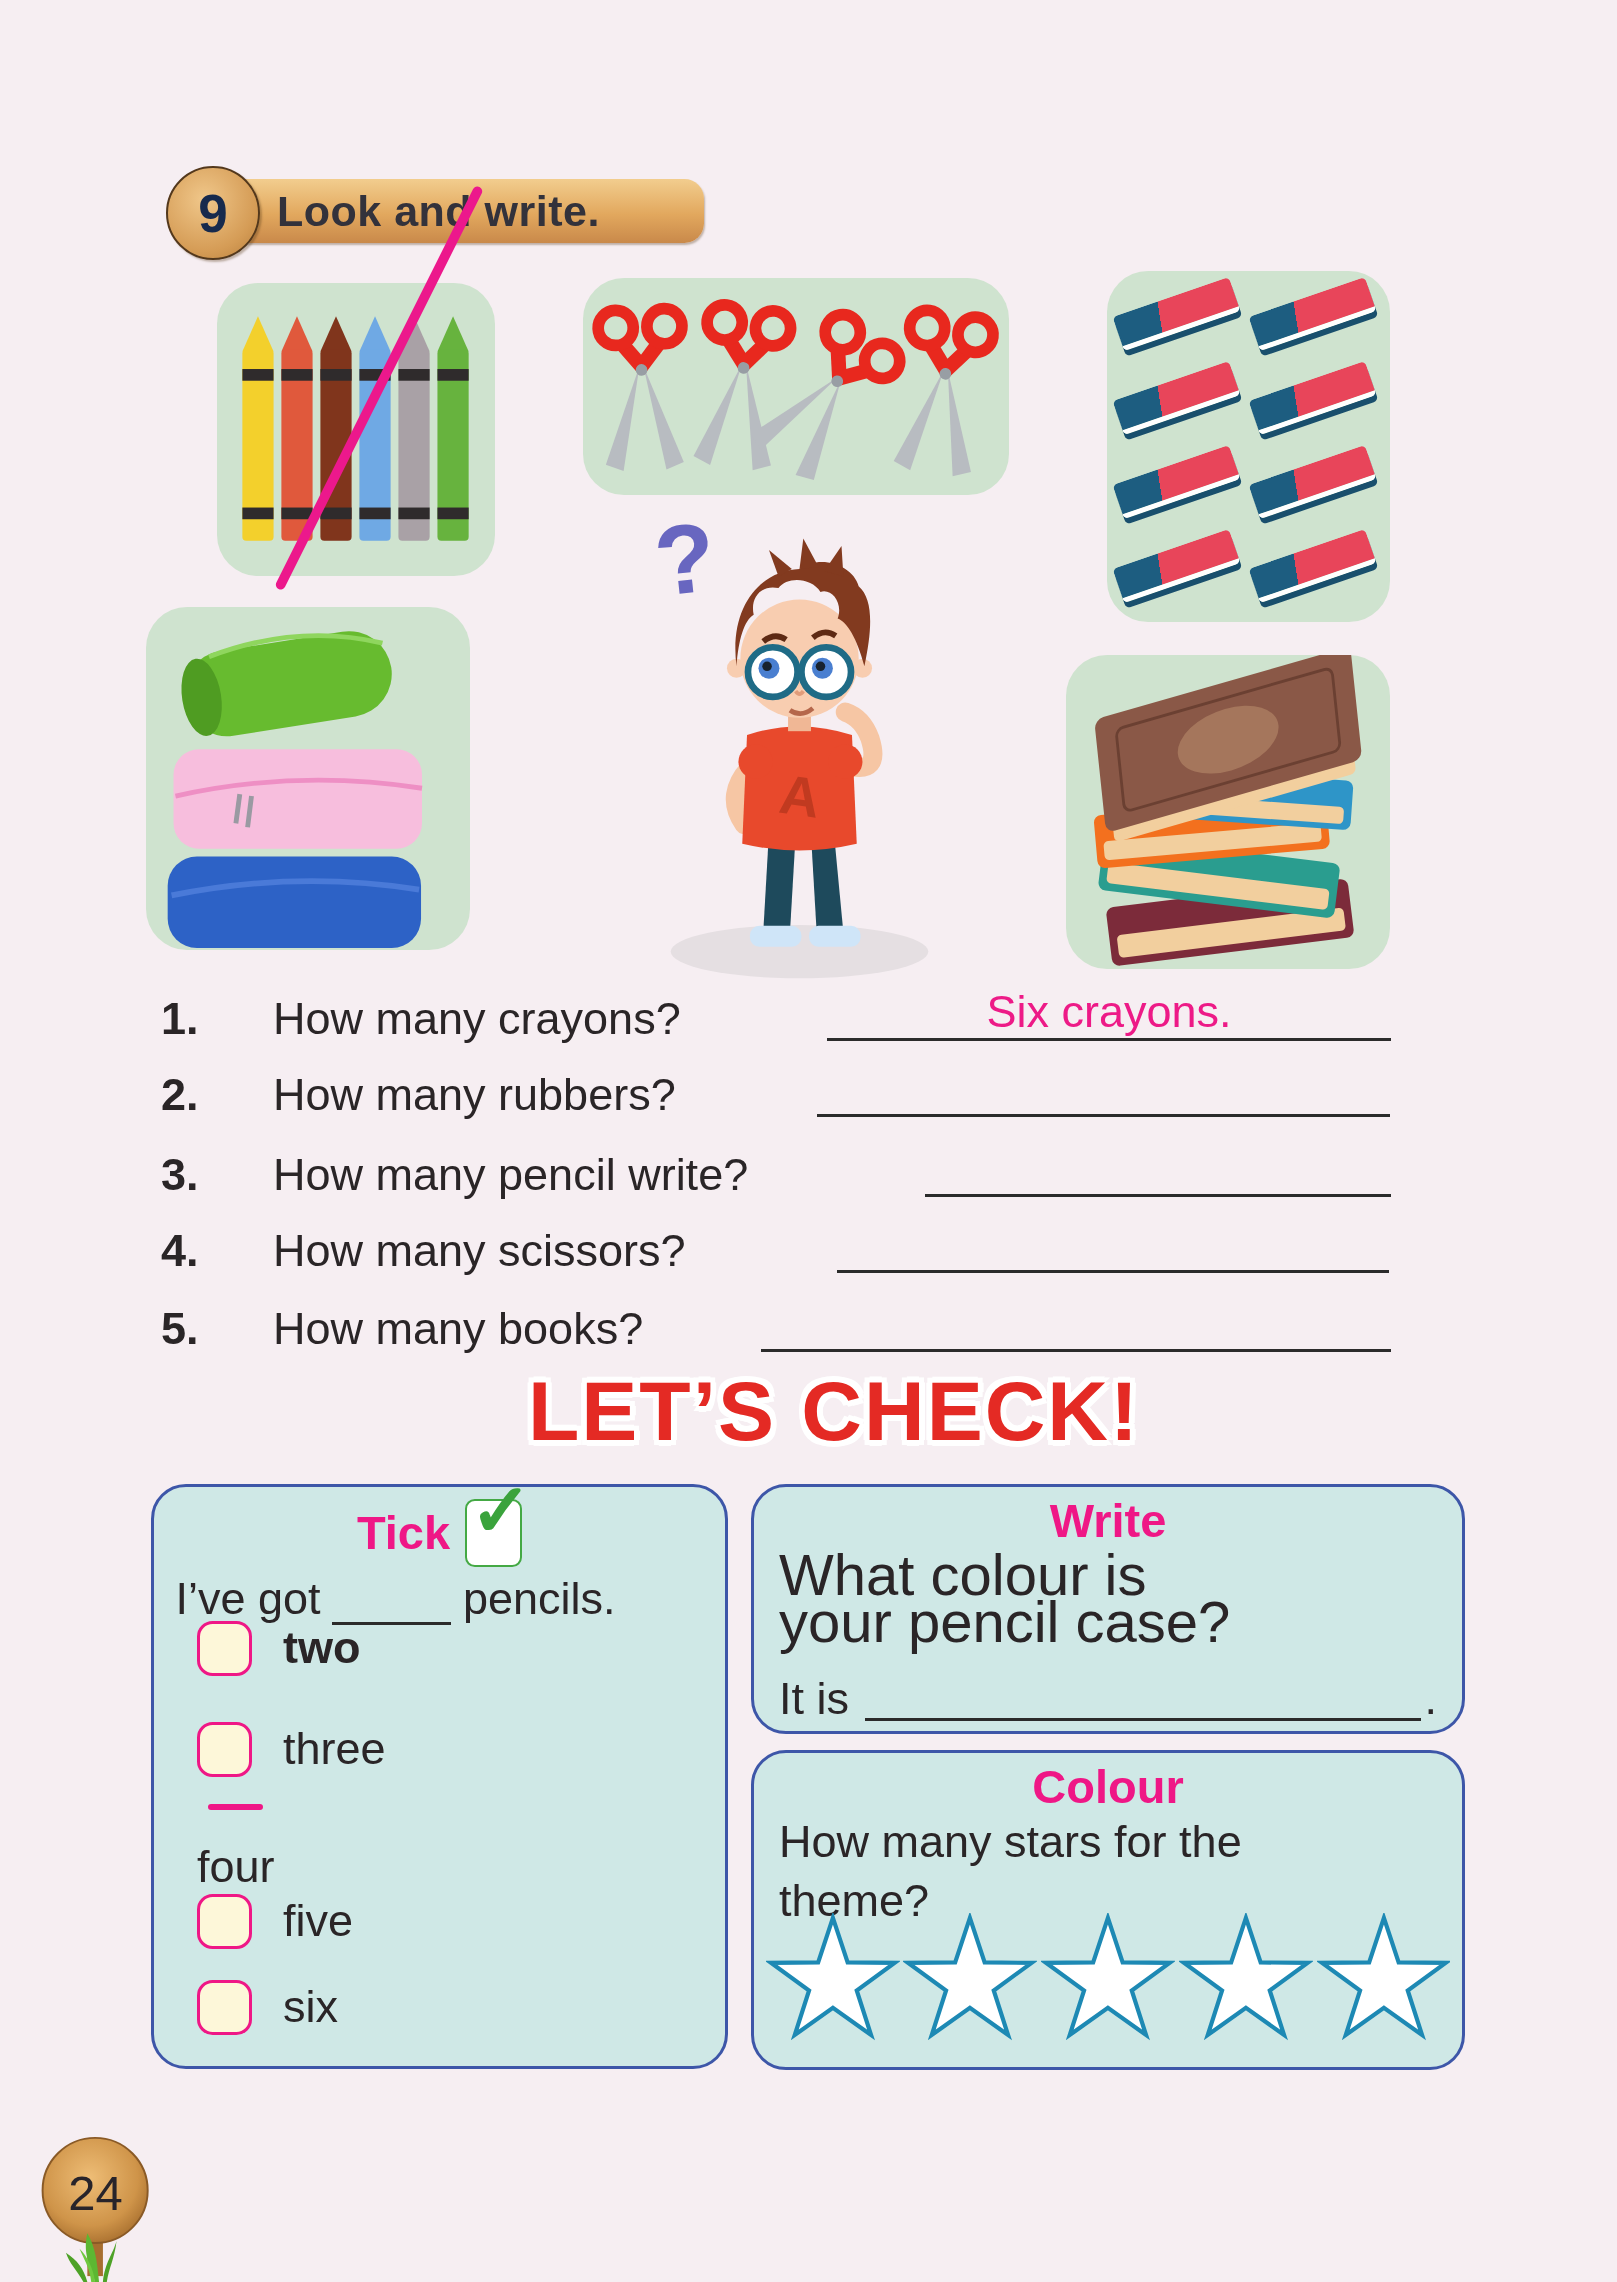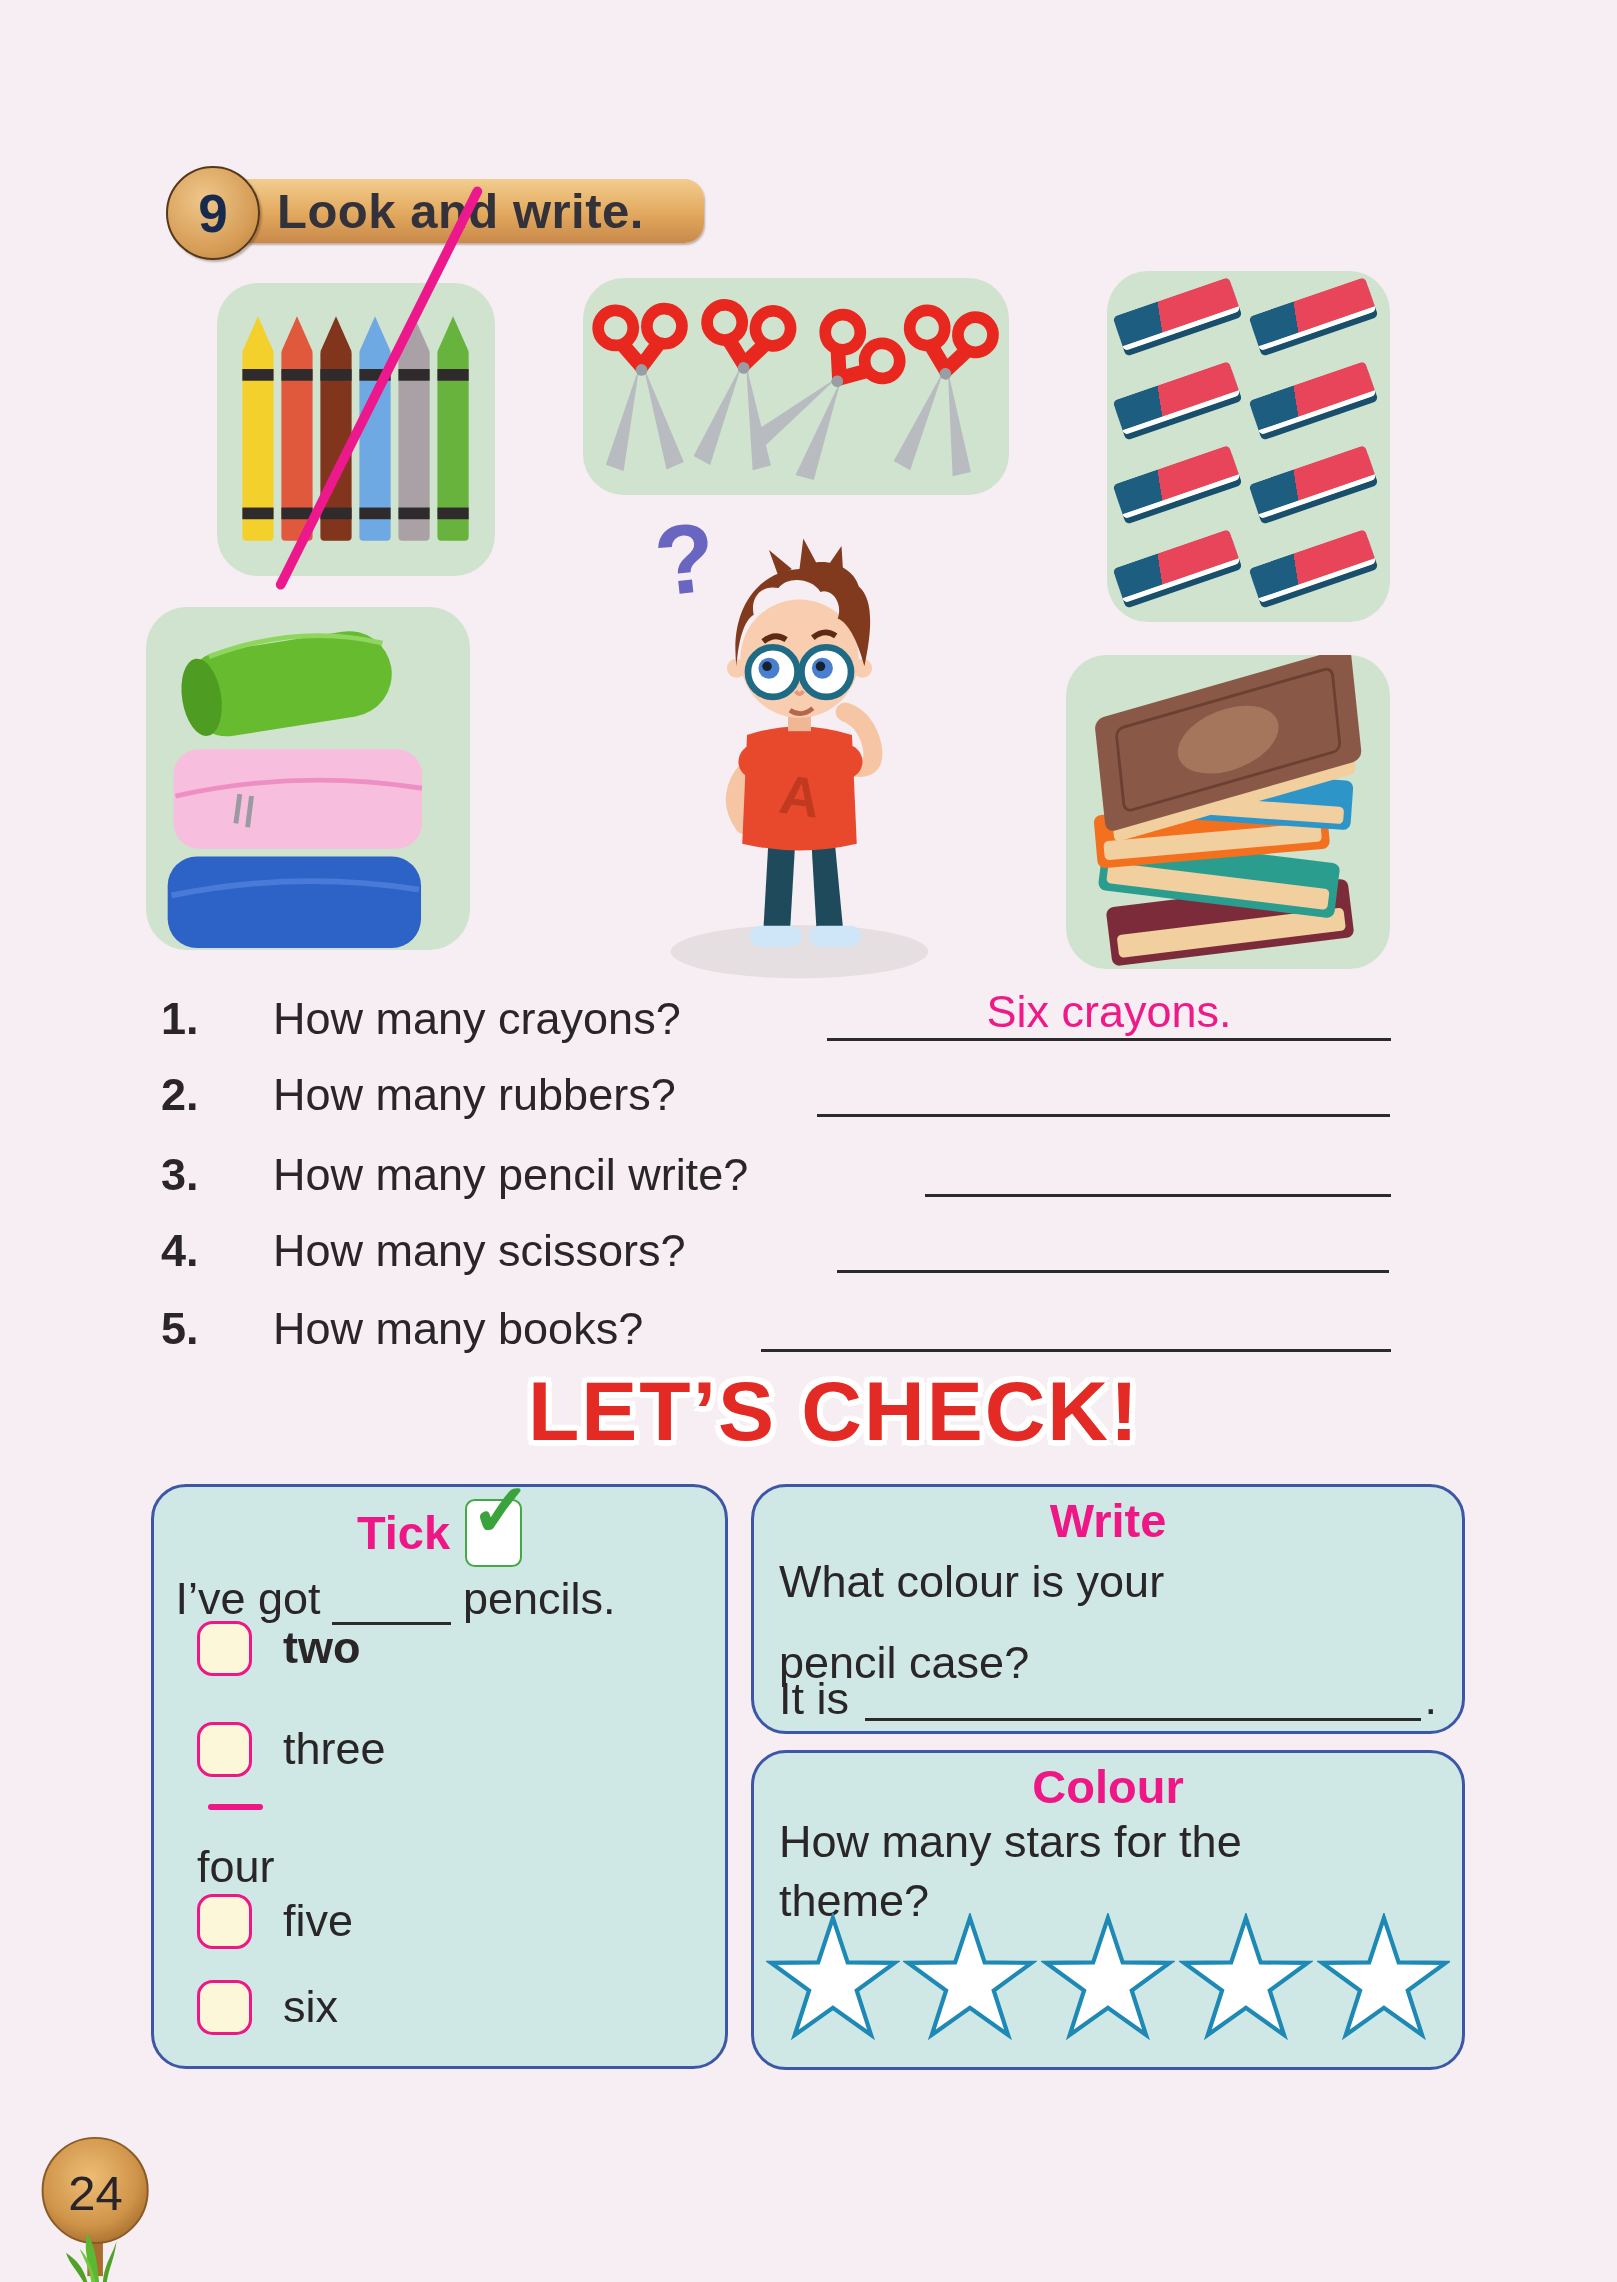--- a/index.html
+++ b/index.html
@@ -3,21 +3,21 @@
 <meta charset="utf-8">
 <style>
   html,body{margin:0;padding:0;background:#ffffff;font-family:"Liberation Sans",sans-serif;color:#2a2527;}
   .page{position:relative;width:1618px;height:2282px;background:#f6eef2;overflow:hidden;}
 
   
   .banner-bar{position:absolute;left:220px;top:179px;width:484px;height:64px;
     background:linear-gradient(180deg,#f2cd8e 0%,#e2a85e 55%,#c9894a 100%);
     border-radius:9.8px 19.5px 19.5px 9.8px;display:flex;align-items:center;padding-left:57px;box-sizing:border-box;
     box-shadow:1px 2px 2px rgba(90,60,25,.35);}
-  .banner-title{font-size:49px;font-weight:bold;color:#33323b;letter-spacing:0.5px;}
+  .banner-title{font-size:43px;font-weight:bold;color:#33323b;letter-spacing:0.5px;}
   .banner-circle{position:absolute;left:166px;top:166px;width:90px;height:90px;border-radius:50%;
     background:radial-gradient(circle at 40% 35%,#f0c78a,#d59c56 65%,#b97f3c);
     border:2px solid #53381c;display:flex;align-items:center;justify-content:center;
     box-shadow:2px 2px 2px rgba(90,60,25,.35);}
   .banner-num{font-size:53px;font-weight:bold;color:#172a4d;}
 
   
   .panel{position:absolute;background:#cfe3cf;border-radius:41px;}
   .panel-crayons{left:217px;top:283px;width:278px;height:293px;}
   .panel-scissors{left:583px;top:278px;width:426px;height:217px;}
@@ -52,21 +52,21 @@
   .box-head{position:absolute;top:11.7px;left:0;right:0;display:flex;justify-content:center;align-items:center;gap:15px;}
   .tick-cb{position:relative;width:53px;height:64px;background:#ffffff;border:2.9px solid #44a944;border-radius:9.8px;}
   .tick-cb .check{position:absolute;left:2.9px;top:-27px;font-size:74px;line-height:1;color:#3aa33c;font-weight:bold;}
   .tick-sentence{position:absolute;top:86px;left:21.5px;right:13.7px;font-size:45px;display:flex;align-items:flex-end;}
   .blank{display:inline-block;border-bottom:3.9px solid #2b2b2b;}
   .blank-small{width:119px;height:43px;margin:0 11.7px;}
   .opt{position:absolute;left:43px;height:62px;display:flex;align-items:center;gap:31px;}
   .opt-box{width:55px;height:55px;background:#fdf7d9;border:3.9px solid #ef1786;border-radius:15.6px;box-sizing:border-box;}
   .opt-label{font-size:45px;}
   .wb-label{position:absolute;top:5.9px;left:0;right:0;text-align:center;}
-  .wb-question{position:absolute;left:25px;top:54px;width:468px;font-size:45px;line-height:81px;}
+  .wb-question{position:absolute;left:25px;top:64px;width:468px;font-size:58px;line-height:47px;}
   .wb-answer{position:absolute;left:25px;right:25px;top:179px;height:59px;display:flex;align-items:flex-end;font-size:45px;}
   .blank-grow{flex:1;height:45px;margin:0 3.9px 3.9px 15.6px;}
   .cb-question{position:absolute;left:25px;top:59px;width:527px;font-size:45px;line-height:59px;}
   .stars{position:absolute;left:11.7px;right:11.7px;top:160px;display:flex;justify-content:center;gap:3.9px;}
 
   .page-sign{position:absolute;left:27px;top:2132px;width:146px;height:150px;}
   .page-num{position:absolute;left:0;top:33px;width:137px;text-align:center;font-size:49px;font-weight:normal;color:#28242a;}
 </style>
 </head>
 <body>

